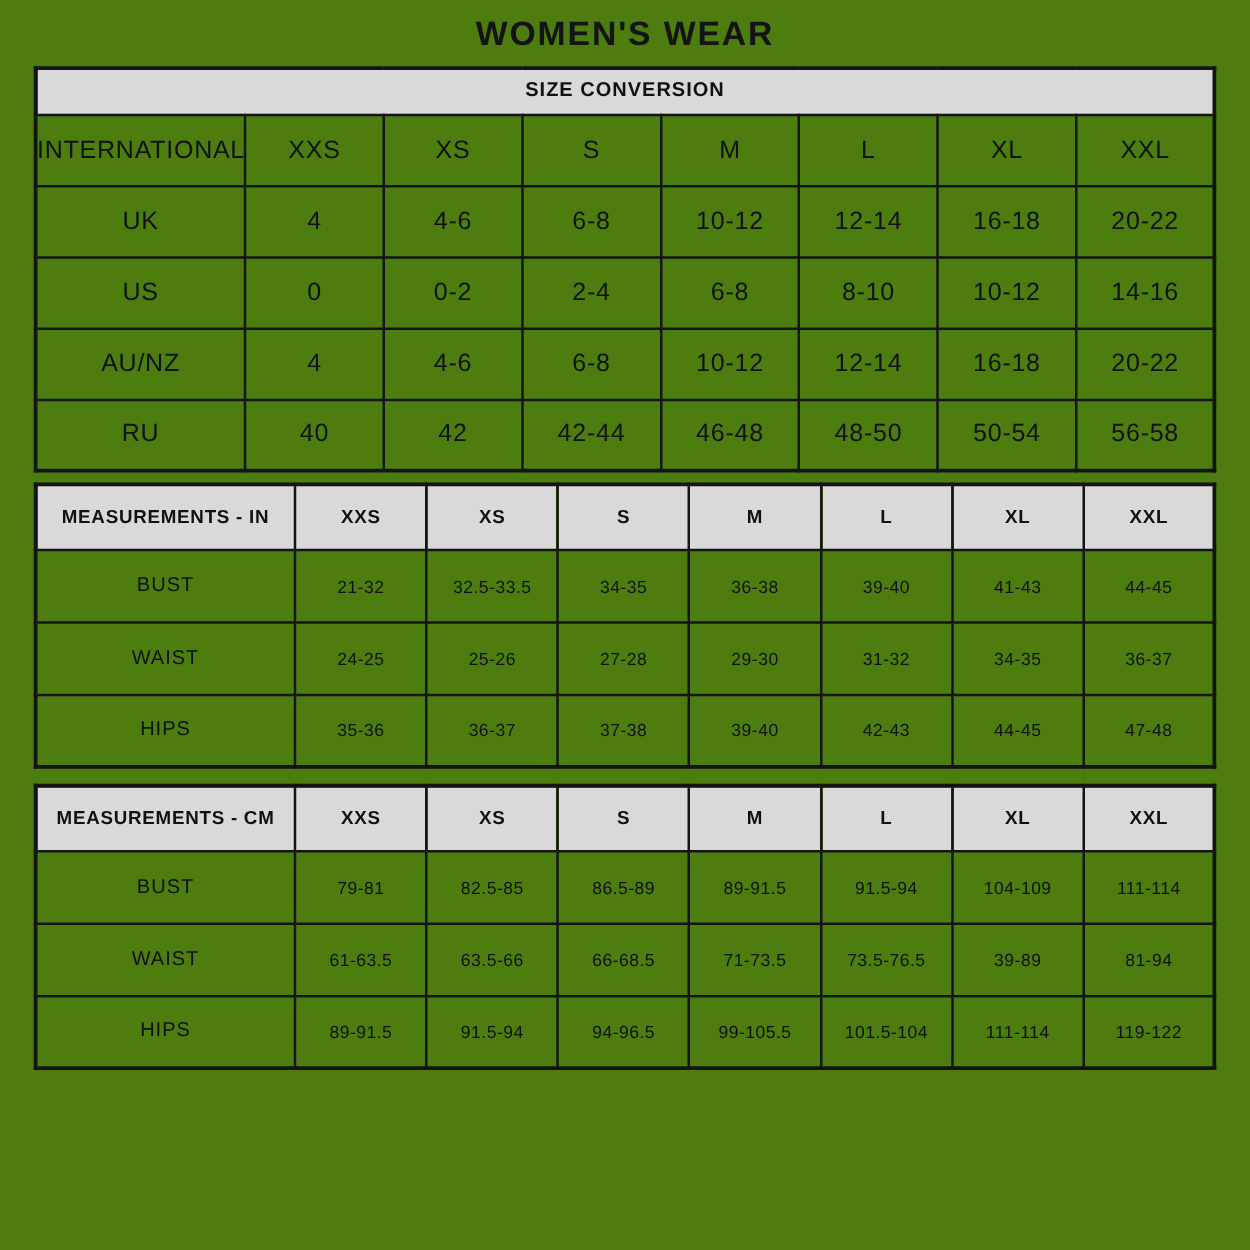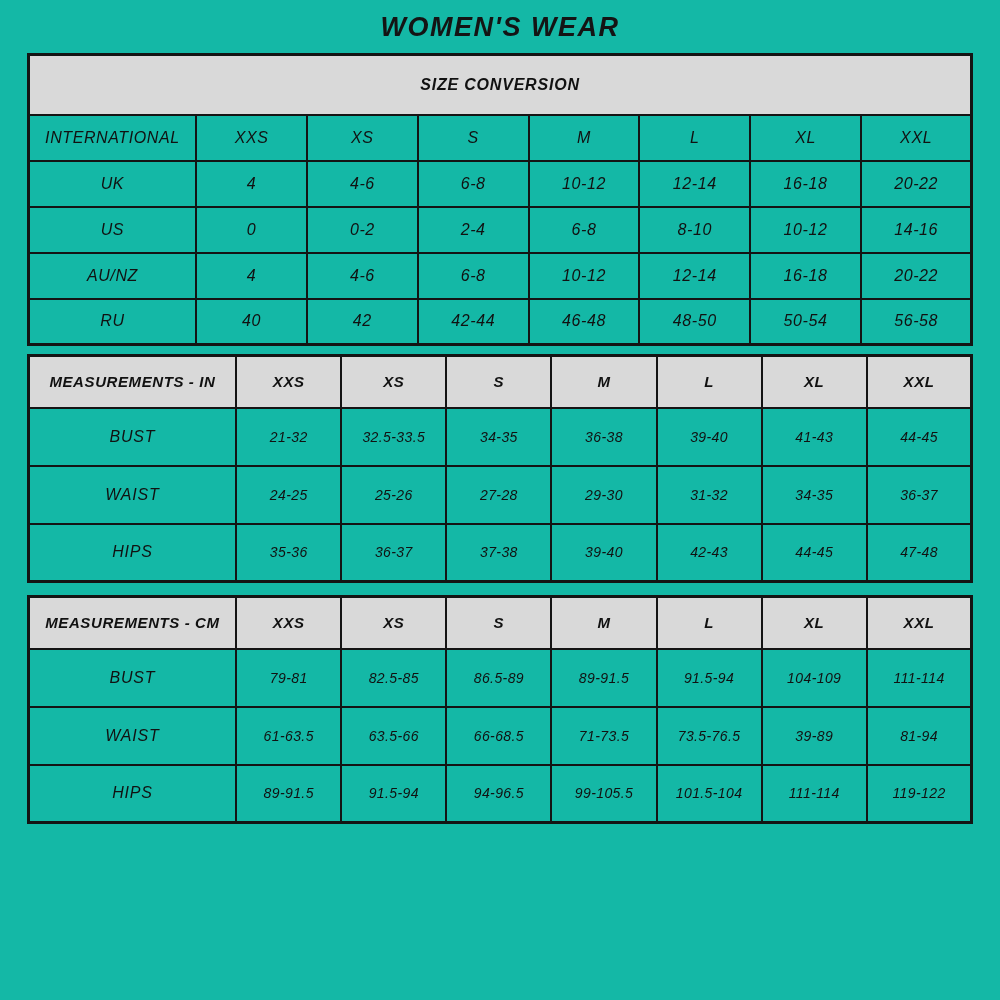--- a/index.html
+++ b/index.html
@@ -5,23 +5,22 @@
   * { margin: 0; padding: 0; box-sizing: border-box; }
   html, body {
     width: 1000px;
     background: #ffffff;
     font-family: "Liberation Sans", sans-serif;
     color: #111111;
   }
   .page {
     width: 1000px;
     height: 1000px;
-    background: #14b8a6;
+    background: #4d7c0f;
     overflow: hidden;
-    font-style: italic;
   }
   .page-title {
     text-align: center;
     font-size: 27px;
     font-weight: 700;
     letter-spacing: 1.5px;
     margin-top: 12px;
     margin-bottom: 10px;
     color: #141414;
   }
@@ -38,26 +37,26 @@
   td, th {
     text-align: center;
     vertical-align: middle;
     font-weight: 400;
     overflow: hidden;
   }
   
   .t1 { margin-top: 0; }
   .t1 .caption-cell {
     background: #d9d9d9;
-    height: 60px;
+    height: 37px;
     font-size: 16px;
     font-weight: 700;
     letter-spacing: 0.8px;
   }
-  .t1 td { height: 46px; font-size: 16px; letter-spacing: 0.6px; }
+  .t1 td { height: 57px; font-size: 20px; letter-spacing: 0.6px; }
   .t1 col.c-label { width: 168px; }
   .t1 col.c-size  { width: 110.8px; }
   
   .tm { margin-top: 8px; }
   .tm th {
     background: #d9d9d9;
     height: 52px;
     font-size: 15px;
     font-weight: 700;
     letter-spacing: 0.6px;

